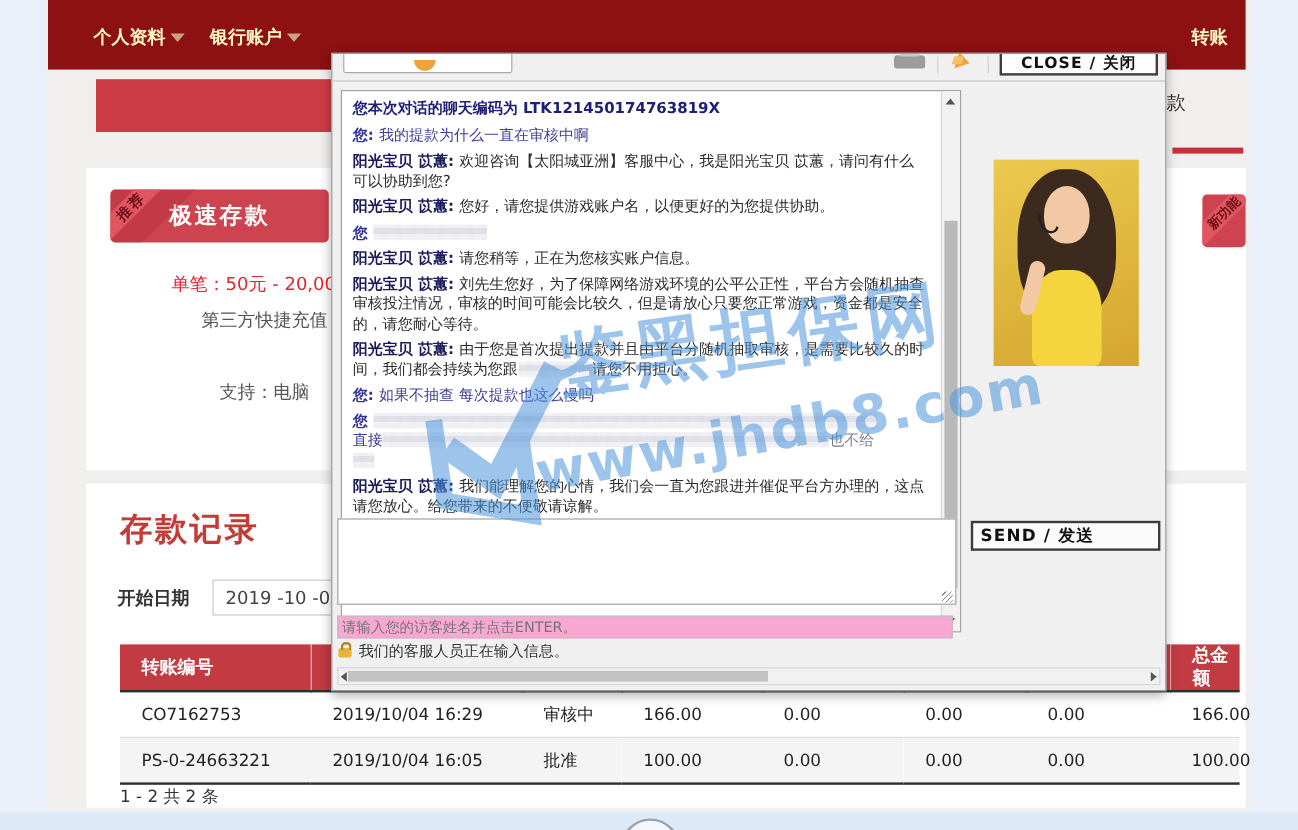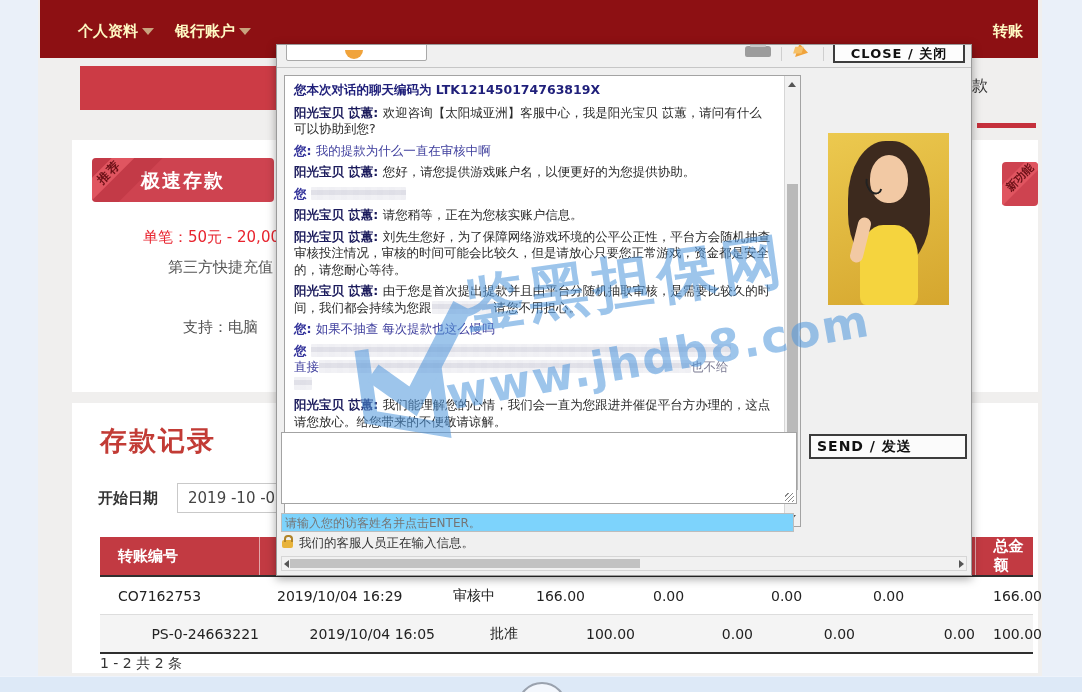--- a/index.html
+++ b/index.html
@@ -32,21 +32,21 @@
   .date-input{left:177px;top:483px;width:116px;height:28px;border:1px solid #c9c9c9;background:#fff;
     font-size:15px;color:#444;padding:0 0 0 10px;font-family:inherit;}
   
   .rec-table{left:100px;top:537px;border-collapse:collapse;table-layout:fixed;width:933px;font-size:14px;}
   .rec-table th{background:#c23a42;color:#fff;font-size:15px;font-weight:bold;text-align:left;
     height:38px;padding:0 0 0 18px;border-right:1px solid rgba(255,255,255,0.55);}
   .rec-table th:last-child{border-right:none;}
   .rec-table thead tr{border-bottom:2px solid #2f2f2f;}
   .rec-table td{height:36px;padding:1px 0 0 18px;color:#222;border-bottom:1px solid #ddd;}
   .rec-table tbody tr:nth-child(2){background:#f4f4f4;}
-  .rec-table tbody tr:last-child{border-bottom:2px solid #2f2f2f;text-align:right;}
+  .rec-table tbody tr:last-child{border-bottom:2px solid #2f2f2f;}
   .pagination{left:100px;top:655px;color:#333;font-size:14px;}
   .bottom-strip{left:0;top:676px;width:1082px;height:16px;background:#dde9f7;border-top:1px solid #eef3fb;}
   .circle-btn{left:517px;top:682px;width:46px;height:46px;border-radius:50%;border:2px solid #9aa2ae;background:#f3f7fd;cursor:pointer;}
   
   .chat{left:276px;top:0;width:694px;height:530px;background:#f0f0f0;border:1px solid #9a9a9a;
     box-shadow:0 3px 9px rgba(0,0,0,0.35);overflow:hidden;z-index:10;margin-top:44px;}
   .chat-toolbar-line{position:absolute;left:0;top:22px;width:100%;border-top:1px solid #c6c6c6;}
   .tb-input{position:absolute;left:9px;top:-6px;width:139px;height:20px;background:#fff;border:1px solid #a9a9a9;border-radius:2px;}
   .emoji-half{position:absolute;left:58px;top:10px;width:18px;height:9px;background:#f0a33b;border-radius:0 0 18px 18px;}
   .printer{position:absolute;left:468px;top:1px;width:26px;height:11px;background:#9c9c9c;border-radius:3px 3px 2px 2px;cursor:pointer;}
@@ -73,21 +73,21 @@
   .vsb .thumb{position:absolute;left:2px;top:24%;width:11px;height:68%;background:#b9b9b9;}
   .arr{position:absolute;width:0;height:0;border-left:4px solid transparent;border-right:4px solid transparent;}
   .arr.up{left:3px;top:6px;border-bottom:5px solid #555;}
   .arr.down{left:3px;bottom:6px;border-top:5px solid #555;}
   .chat-textarea{position:absolute;left:4px;top:387px;width:516px;height:72px;border:1px solid #a3a3a3;background:#fff;
     box-sizing:border-box;resize:none;font-family:inherit;font-size:13px;}
   .resize-handle{position:absolute;left:508px;top:448px;width:9px;height:9px;cursor:nwse-resize;
     background:repeating-linear-gradient(135deg,transparent 0 2px,#888 2px 3px);}
   .send-btn{position:absolute;left:532px;top:389px;width:158px;height:25px;background:#fbfbfb;border:2px solid #3c3c3c;
     font-size:14px;font-weight:bold;color:#111;text-align:left;letter-spacing:1px;cursor:pointer;font-family:inherit;}
-  .name-input{position:absolute;left:4px;top:468px;width:508px;height:17px;border:1px solid #bdbdbd;background:#7dd3fc;
+  .name-input{position:absolute;left:4px;top:468px;width:508px;height:17px;border:1px solid #bdbdbd;background:#f9a8d4;
     font-size:12px;color:#555;padding:0 0 0 3px;font-family:inherit;}
   .typing-row{position:absolute;left:5px;top:490px;font-size:12.5px;color:#333;}
   .lock{display:inline-block;width:11px;height:8px;background:#e8b33a;border-radius:2px;position:relative;margin-right:6px;vertical-align:-1px;}
   .lock::before{content:'';position:absolute;top:-5px;left:2px;width:5px;height:5px;border:2px solid #b08328;border-bottom:none;border-radius:4px 4px 0 0;}
   .hsb{position:absolute;left:4px;top:511px;width:686px;height:15px;background:#f1f1f1;border:1px solid #d6d6d6;box-sizing:border-box;cursor:pointer;}
   .hsb .thumb{position:absolute;left:8px;top:2px;width:350px;height:9px;background:#c2c2c2;}
   .harr{position:absolute;top:3px;width:0;height:0;border-top:4px solid transparent;border-bottom:4px solid transparent;}
   .harr.left{left:2px;border-right:5px solid #555;}
   .harr.right{right:2px;border-left:5px solid #555;}
   
@@ -193,22 +193,22 @@
   <span class="printer"></span>
   <span class="tb-sep" style="left:504px;"></span>
   <span class="mail-arrow"></span>
   <span class="tb-sep" style="left:546px;"></span>
   <button class="close-btn">CLOSE / 关闭</button>
   <div class="chat-toolbar-line"></div>
 
   <div class="messages">
     <div class="msg-flow" id="chat-messages">
       <div class="session-line">您本次对话的聊天编码为 LTK121450174763819X</div>
-    <div class="msg agent"><b class="aname">阳光宝贝 苡蕙: </b>欢迎咨询【太阳城亚洲】客服中心，我是阳光宝贝 苡蕙，请问有什么可以协助到您?</div>
-        <div class="msg user"><b class="uname">您: </b>我的提款为什么一直在审核中啊</div>
+    <div class="msg user"><b class="uname">您: </b>我的提款为什么一直在审核中啊</div>
+        <div class="msg agent"><b class="aname">阳光宝贝 苡蕙: </b>欢迎咨询【太阳城亚洲】客服中心，我是阳光宝贝 苡蕙，请问有什么可以协助到您?</div>
         <div class="msg agent"><b class="aname">阳光宝贝 苡蕙: </b>您好，请您提供游戏账户名，以便更好的为您提供协助。</div>
         <div class="msg user-redacted"><b class="uname">您 </b><span class="redact" style="width: 95px;"></span></div>
         <div class="msg agent"><b class="aname">阳光宝贝 苡蕙: </b>请您稍等，正在为您核实账户信息。</div>
         <div class="msg agent"><b class="aname">阳光宝贝 苡蕙: </b>刘先生您好，为了保障网络游戏环境的公平公正性，平台方会随机抽查审核投注情况，审核的时间可能会比较久，但是请放心只要您正常游戏，资金都是安全的，请您耐心等待。</div>
         <div class="msg agent-partial"><b class="aname">阳光宝贝 苡蕙: </b>由于您是首次提出提款并且由平台分随机抽取审核，是需要比较久的时间，我们都会持续为您跟<span class="redact" style="width: 62px;"></span>请您不用担心。</div>
         <div class="msg user"><b class="uname">您: </b>如果不抽查 每次提款也这么慢吗</div>
         <div class="msg user-redacted-long"><b class="uname">您 </b><span class="redact" style="width: 420px;"></span><br><span>直接</span><span class="redact" style="width: 372px;"></span><span class="ghost-tail">也不给</span><br><span class="redact" style="width: 18px;"></span></div>
         <div class="msg agent"><b class="aname">阳光宝贝 苡蕙: </b>我们能理解您的心情，我们会一直为您跟进并催促平台方办理的，这点请您放心。给您带来的不便敬请谅解。</div>
       </div>
     <div class="vsb">

